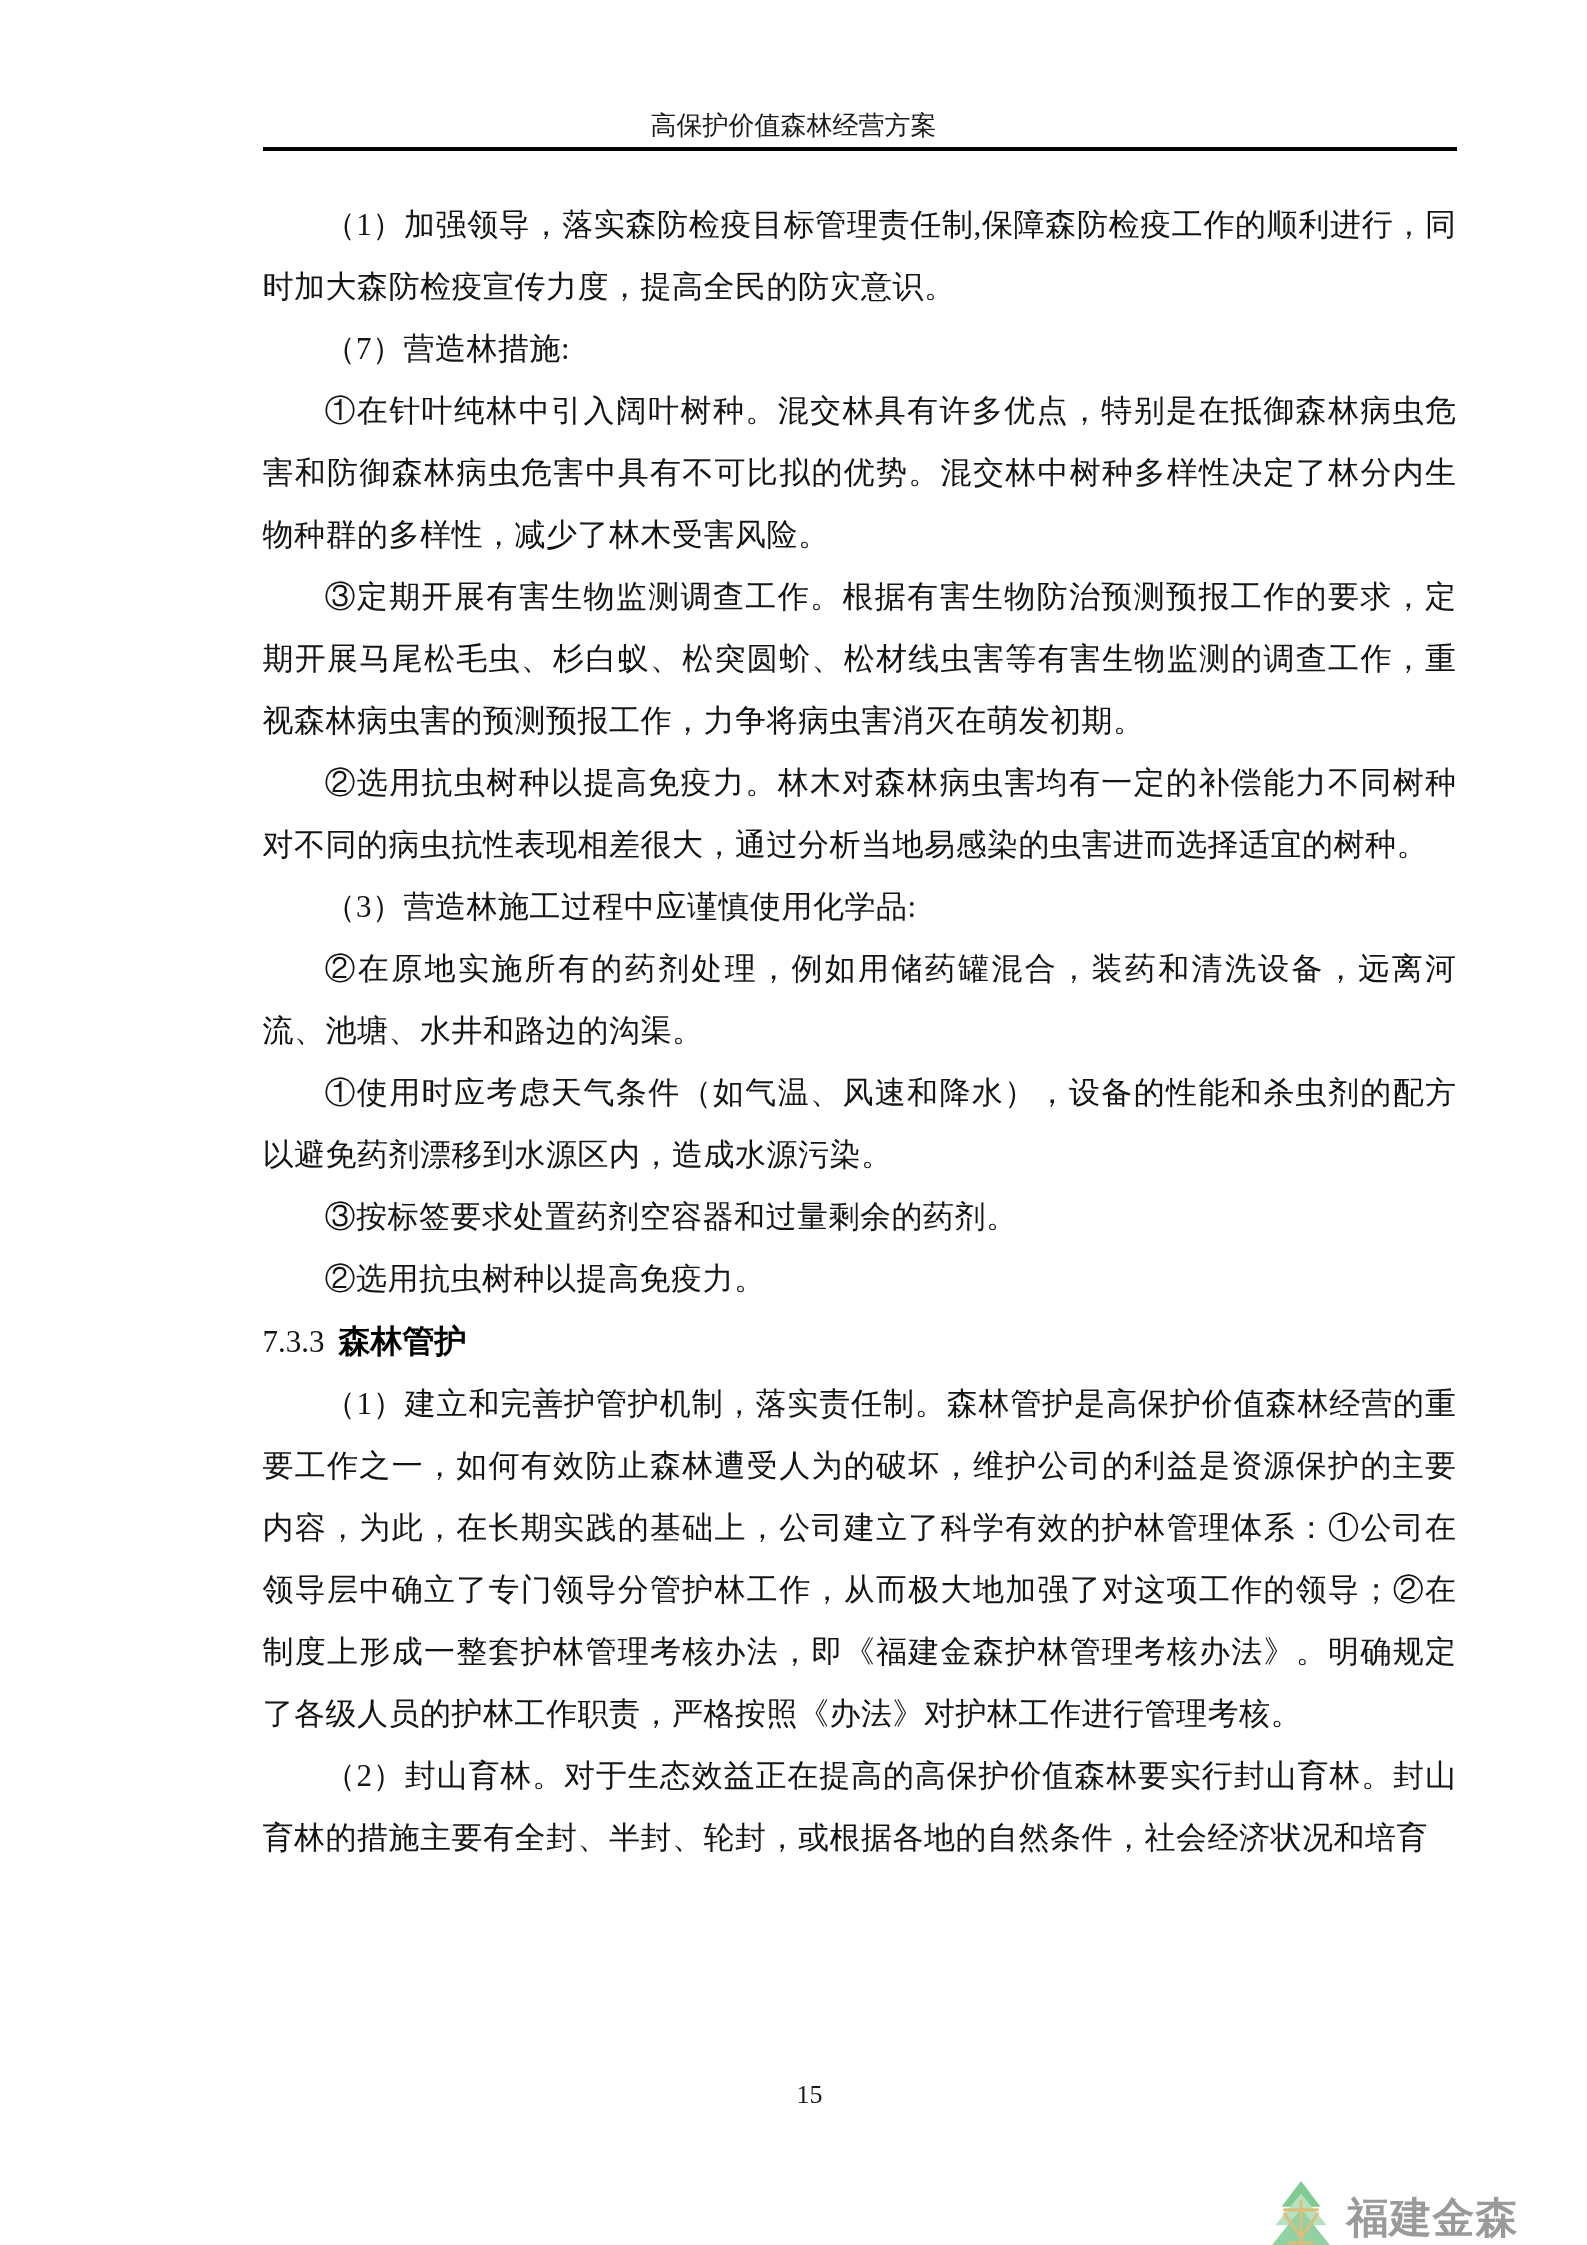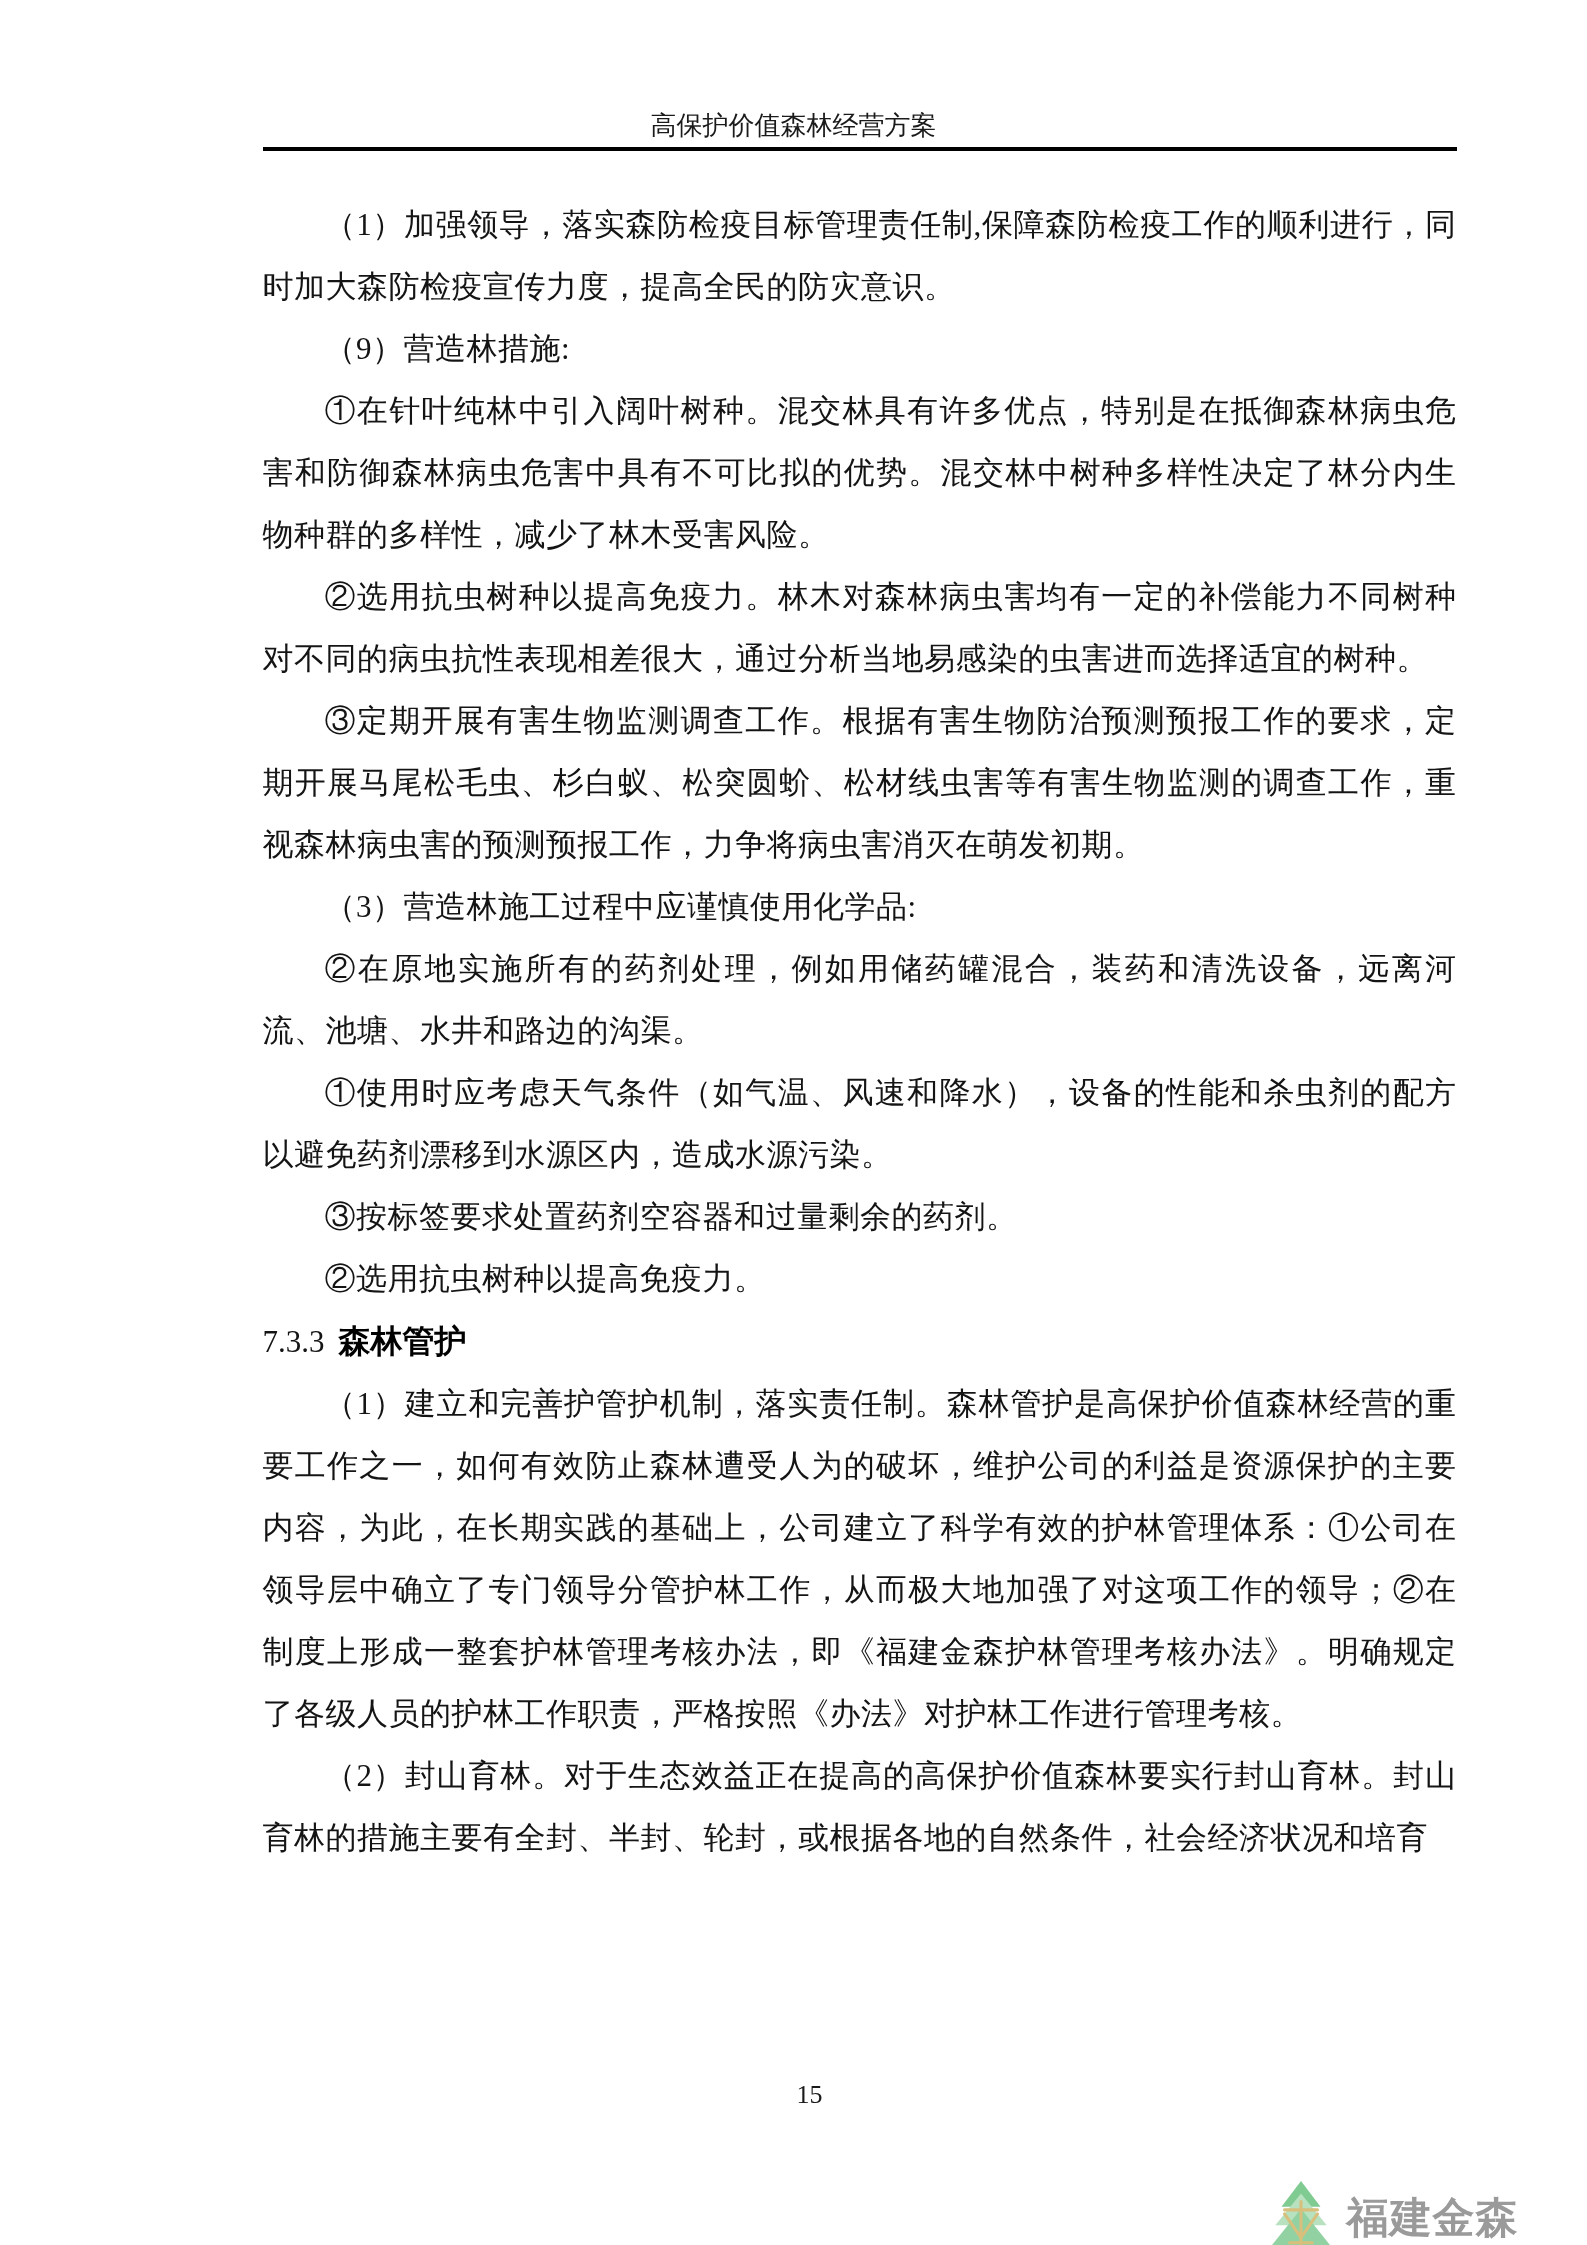--- a/index.html
+++ b/index.html
@@ -80,24 +80,24 @@
 </head>
 <body>
 
 <div class="page">
 
   <div class="page-header">高保护价值森林经营方案</div>
   <div class="header-rule"></div>
 
   <div class="doc-body">
     <p>（1）加强领导，落实森防检疫目标管理责任制,保障森防检疫工作的顺利进行，同时加大森防检疫宣传力度，提高全民的防灾意识。</p>
-    <p>（9）营造林措施:</p>
+    <p>（7）营造林措施:</p>
     <p>①在针叶纯林中引入阔叶树种。混交林具有许多优点，特别是在抵御森林病虫危害和防御森林病虫危害中具有不可比拟的优势。混交林中树种多样性决定了林分内生物种群的多样性，减少了林木受害风险。</p>
+    <p>③定期开展有害生物监测调查工作。根据有害生物防治预测预报工作的要求，定期开展马尾松毛虫、杉白蚁、松突圆蚧、松材线虫害等有害生物监测的调查工作，重视森林病虫害的预测预报工作，力争将病虫害消灭在萌发初期。</p>
     <p>②选用抗虫树种以提高免疫力。林木对森林病虫害均有一定的补偿能力不同树种对不同的病虫抗性表现相差很大，通过分析当地易感染的虫害进而选择适宜的树种。</p>
-    <p>③定期开展有害生物监测调查工作。根据有害生物防治预测预报工作的要求，定期开展马尾松毛虫、杉白蚁、松突圆蚧、松材线虫害等有害生物监测的调查工作，重视森林病虫害的预测预报工作，力争将病虫害消灭在萌发初期。</p>
     <p>（3）营造林施工过程中应谨慎使用化学品:</p>
     <p>②在原地实施所有的药剂处理，例如用储药罐混合，装药和清洗设备，远离河流、池塘、水井和路边的沟渠。</p>
     <p>①使用时应考虑天气条件（如气温、风速和降水），设备的性能和杀虫剂的配方以避免药剂漂移到水源区内，造成水源污染。</p>
     <p>③按标签要求处置药剂空容器和过量剩余的药剂。</p>
     <p>②选用抗虫树种以提高免疫力。</p>
 
     <h2 class="section-heading"><span class="section-number">7.3.3</span><span class="section-title">森林管护</span></h2>
 
     <p>（1）建立和完善护管护机制，落实责任制。森林管护是高保护价值森林经营的重要工作之一，如何有效防止森林遭受人为的破坏，维护公司的利益是资源保护的主要内容，为此，在长期实践的基础上，公司建立了科学有效的护林管理体系：①公司在领导层中确立了专门领导分管护林工作，从而极大地加强了对这项工作的领导；②在制度上形成一整套护林管理考核办法，即《福建金森护林管理考核办法》。明确规定了各级人员的护林工作职责，严格按照《办法》对护林工作进行管理考核。</p>
     <p>（2）封山育林。对于生态效益正在提高的高保护价值森林要实行封山育林。封山育林的措施主要有全封、半封、轮封，或根据各地的自然条件，社会经济状况和培育</p>

